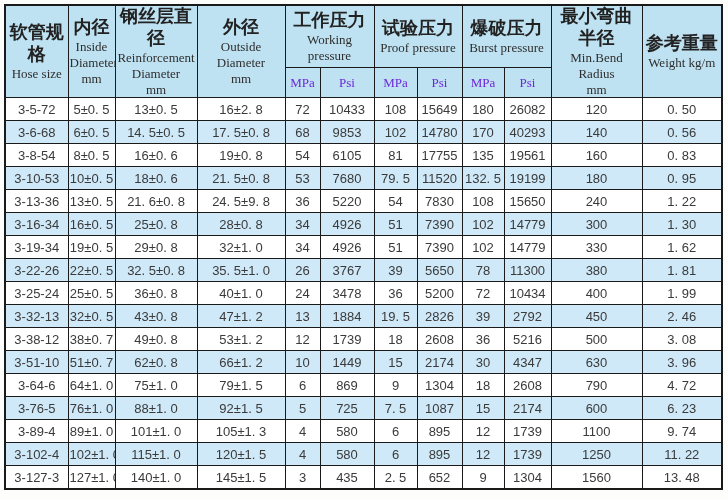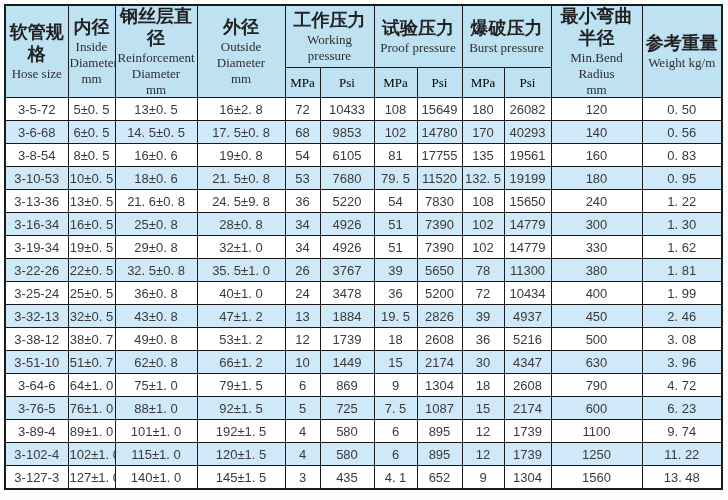--- a/index.html
+++ b/index.html
@@ -34,21 +34,21 @@
   thead th {
     background: #bfe2f2;
     font-weight: normal;
     line-height: 1.22;
   }
   thead tr.main-row th { height: 55px; }
   thead tr.unit-row th {
     height: 26px;
     font-family: "Liberation Serif", serif;
     font-size: 13px;
-    color: #000000;
+    color: #6d28d9;
   }
   .zh {
     display: block;
     font-family: Liberation Sans, sans-serif;
     font-weight: bold;
     font-size: 18px;
     color: #222;
   }
   .en {
     display: block;
@@ -272,21 +272,21 @@
         <tr>
           <td>3-32-13</td>
           <td>32±0. 5</td>
           <td>43±0. 8</td>
           <td>47±1. 2</td>
           <td>13</td>
           <td>1884</td>
           <td>19. 5</td>
           <td>2826</td>
           <td>39</td>
-          <td>4937</td>
+          <td>2792</td>
           <td>450</td>
           <td>2. 46</td>
         </tr>
         <tr>
           <td>3-38-12</td>
           <td>38±0. 7</td>
           <td>49±0. 8</td>
           <td>53±1. 2</td>
           <td>12</td>
           <td>1739</td>
@@ -336,21 +336,21 @@
           <td>1087</td>
           <td>15</td>
           <td>2174</td>
           <td>600</td>
           <td>6. 23</td>
         </tr>
         <tr>
           <td>3-89-4</td>
           <td>89±1. 0</td>
           <td>101±1. 0</td>
-          <td>192±1. 5</td>
+          <td>105±1. 3</td>
           <td>4</td>
           <td>580</td>
           <td>6</td>
           <td>895</td>
           <td>12</td>
           <td>1739</td>
           <td>1100</td>
           <td>9. 74</td>
         </tr>
         <tr>
@@ -367,21 +367,21 @@
           <td>1250</td>
           <td>11. 22</td>
         </tr>
         <tr>
           <td>3-127-3</td>
           <td>127±1. 0</td>
           <td>140±1. 0</td>
           <td>145±1. 5</td>
           <td>3</td>
           <td>435</td>
-          <td>4. 1</td>
+          <td>2. 5</td>
           <td>652</td>
           <td>9</td>
           <td>1304</td>
           <td>1560</td>
           <td>13. 48</td>
         </tr>
       </tbody>
   </table>
 </div>
 

